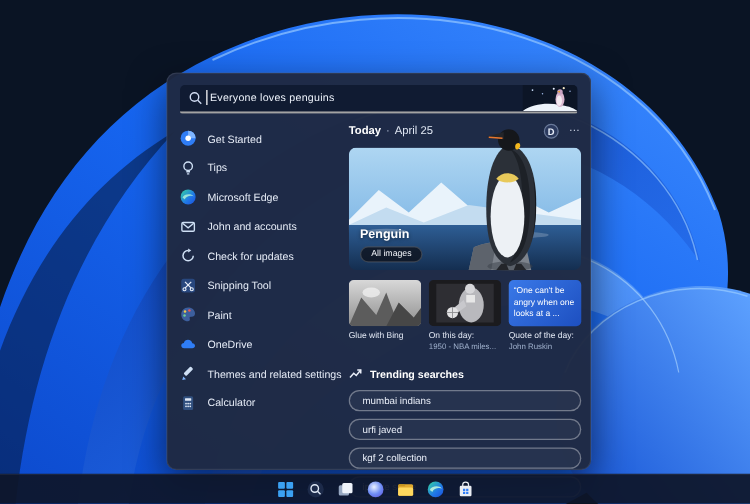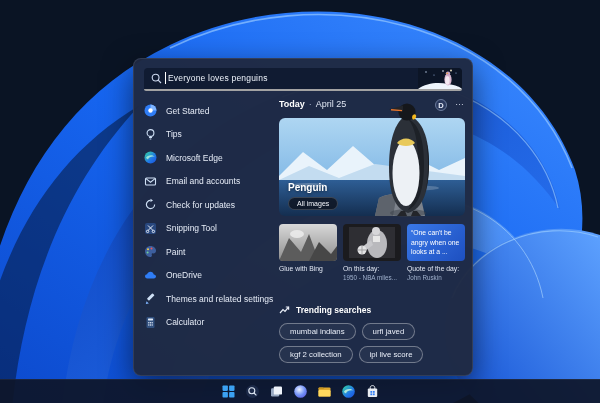--- a/index.html
+++ b/index.html
@@ -52,24 +52,24 @@
     padding:2px 8px; border-radius:8px; }
 
   .cards-row { display:flex; gap:6px; margin-top:8px; }
   .card { width:58px; }
   .card-img { height:37px; border-radius:4px; overflow:hidden; position:relative; }
   .quote-img { background:linear-gradient(135deg,#3a79e8,#1d4fc0); padding:4px 4px; }
   .quote-text { font-size:6.8px; line-height:1.4; color:#ffffff; }
   .card-cap { font-size:6.8px; color:#e2e8f4; margin-top:4px; white-space:nowrap; }
   .card-sub { font-size:6.3px; color:#9fb0cc; margin-top:2px; white-space:nowrap; }
 
-  .trending { margin-top:24px; }
+  .trending { margin-top:13px; }
   .trend-head { display:flex; align-items:center; gap:6px; }
   .trend-head .tt { font-size:8.5px; font-weight:bold; color:#fff; }
-  .chips { display:flex; flex-wrap:wrap; gap:6px 6px; margin-top:8px; }
+  .chips { display:flex; flex-wrap:wrap; gap:6px 6px; margin-top:8px;flex-direction:column; }
   .chip { font-size:7.8px; color:#e9eef8; padding:3px 10px; border-radius:10px;
     border:1px solid rgba(255,255,255,.35); background:rgba(255,255,255,.04); white-space:nowrap; }
 
   
   .taskbar { left:0; bottom:0; width:600px; height:24px; background:rgba(14,22,41,.93);
     border-top:1px solid rgba(255,255,255,.06); display:flex; align-items:center;
     justify-content:center; gap:9px; }
   .tb-ic { width:15px; height:15px; }
 </style>
 </head>
@@ -160,21 +160,21 @@
         <path d="M2,7 C3,4 9,3.4 11,6 C9.5,5 4.5,5.6 4,8.5 Z" fill="#aef0d9" opacity=".85"></path>
         </svg>
       <span class="lbl">Microsoft Edge</span>
     </div>
 
     <div class="s-item">
       <svg class="li-ic" viewBox="0 0 13 13">
         <rect x="1.5" y="3" width="10" height="7" rx="1" fill="none" stroke="#cfe0f5" stroke-width="1.1"></rect>
         <path d="M2,3.6 L6.5,7.2 L11,3.6" fill="none" stroke="#cfe0f5" stroke-width="1.1"></path>
         </svg>
-      <span class="lbl">Email and accounts</span>
+      <span class="lbl">John and accounts</span>
     </div>
 
     <div class="s-item">
       <svg class="li-ic" viewBox="0 0 13 13">
         <path d="M10.6,6.5 A4.1,4.1 0 1 1 6.5,2.4" fill="none" stroke="#cfe0f5" stroke-width="1.2"></path>
         <path d="M6.5,0.8 L9,2.4 L6.5,4 Z" fill="#cfe0f5"></path>
         </svg>
       <span class="lbl">Check for updates</span>
     </div>
 

